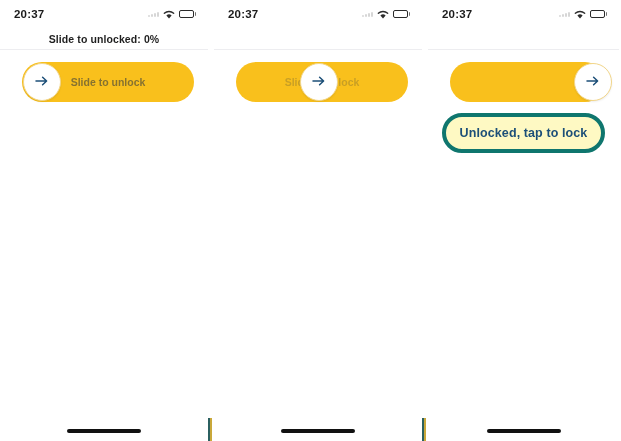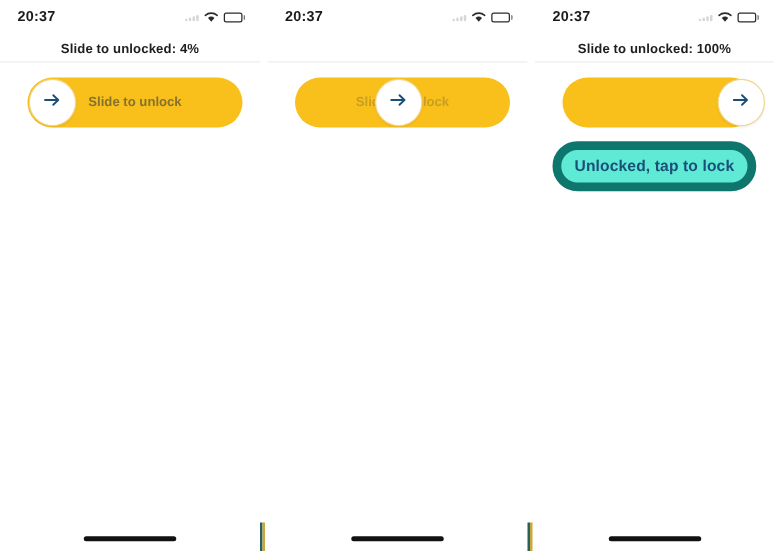--- a/index.html
+++ b/index.html
@@ -154,22 +154,22 @@
     align-items: center;
     justify-content: center;
   }
   .knob .arrow { display: block; }
 
   
   .unlock-btn-wrap { padding: 11px 14px 0 14px; }
   .unlock-btn {
     height: 40px;
     border-radius: 20px;
-    background: #5eead4;
-    border: 7px solid #0f766e;
+    background: #fef9c3;
+    border: 4px solid #0f766e;
     display: flex;
     align-items: center;
     justify-content: center;
     cursor: pointer;
   }
   .unlock-btn-label {
     font-size: 12.5px;
     font-weight: bold;
     color: #1c4f78;
     letter-spacing: 0.1px;
@@ -220,21 +220,21 @@
             </svg>
           </span>
           <span class="battery-icon">
             <span class="battery-body"><span class="battery-fill" style="width:88%"></span></span>
             <span class="battery-cap"></span>
           </span>
         </span>
       </div>
 
       <div class="header">
-        <span class="header-title">Slide to unlocked: 4%</span>
+        <span class="header-title">Slide to unlocked: 0%</span>
         <span class="header-divider"></span>
       </div>
 
       <div class="slider-wrap">
         <div class="slider-track">
           <span class="slider-label">Slide to unlock</span>
           <span class="knob" style="left:1px">
             <span class="arrow">
               <svg width="14" height="12" viewBox="0 0 14 12">
                 <path d="M1 6 H11.5 M7.6 2.2 L11.6 6 L7.6 9.8" stroke="#1C4F78" stroke-width="1.5" fill="none" stroke-linecap="round" stroke-linejoin="round"></path>
@@ -317,21 +317,20 @@
             </svg>
           </span>
           <span class="battery-icon">
             <span class="battery-body"><span class="battery-fill" style="width:88%"></span></span>
             <span class="battery-cap"></span>
           </span>
         </span>
       </div>
 
       <div class="header">
-        <span class="header-title">Slide to unlocked: 100%</span>
         <span class="header-divider"></span>
       </div>
 
       <div class="slider-wrap">
         <div class="slider-track">
           <span class="slider-label hidden">Slide to unlock</span>
           <span class="knob" style="left:124px">
             <span class="arrow">
               <svg width="14" height="12" viewBox="0 0 14 12">
                 <path d="M1 6 H11.5 M7.6 2.2 L11.6 6 L7.6 9.8" stroke="#1C4F78" stroke-width="1.5" fill="none" stroke-linecap="round" stroke-linejoin="round"></path>

